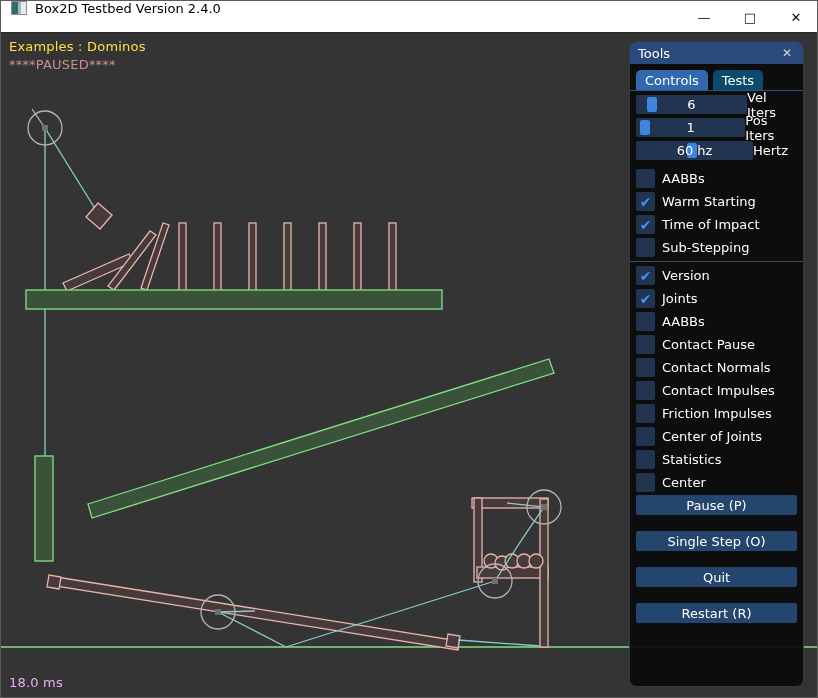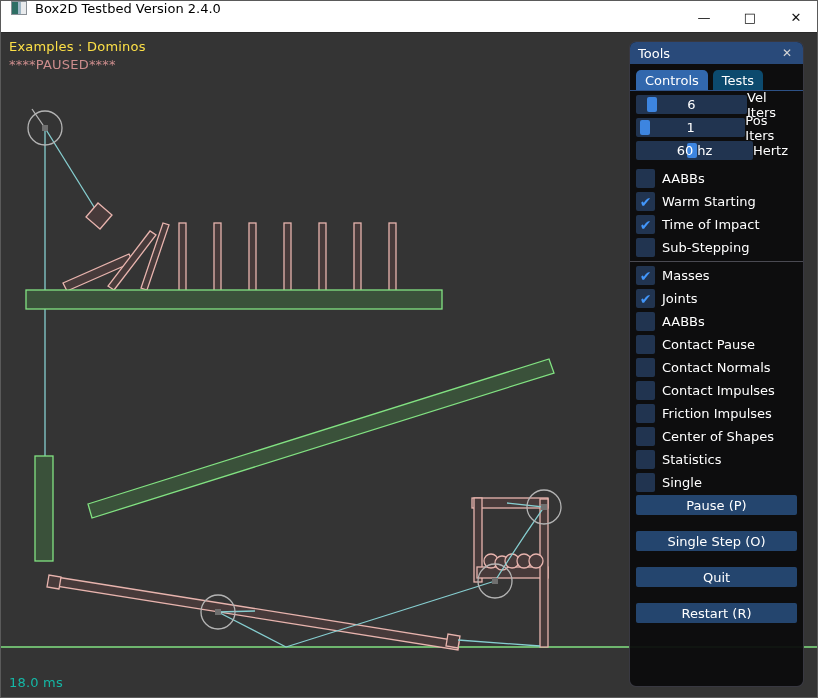--- a/index.html
+++ b/index.html
@@ -101,21 +101,21 @@
       <circle cx="217" cy="611" r="17" stroke="#b4b4b4" stroke-width="1.3" fill="none"></circle>
       <rect x="214" y="608" width="6" height="6" fill="#6f6f6f"></rect>
       <circle cx="543" cy="506" r="17" stroke="#b4b4b4" stroke-width="1.3" fill="none"></circle>
       <rect x="540" y="503" width="6" height="6" fill="#6f6f6f"></rect>
       <circle cx="494" cy="580" r="17" stroke="#b4b4b4" stroke-width="1.3" fill="none"></circle>
       <rect x="491" y="577" width="6" height="6" fill="#6f6f6f"></rect>
     </svg>
 
   <div class="overlay-text txt-example" style="color: #fde047;">Examples : Dominos</div>
   <div class="overlay-text txt-paused" style="color: rgb(204, 141, 141);">****PAUSED****</div>
-  <div class="overlay-text txt-ms" style="color: #14b8a6;">18.0 ms</div>
+  <div class="overlay-text txt-ms" style="color: #f0abfc;">18.0 ms</div>
 
   <div class="panel">
     <div class="panel-titlebar">
       <span class="panel-title">Tools</span>
       <span class="panel-close">✕</span>
     </div>
     <div class="panel-content">
 
       <div class="tabbar">
         <span class="tab active">Controls</span>
@@ -167,21 +167,21 @@
         <span class="cb-box"></span>
         <span class="cb-label">Sub-Stepping</span>
       </div>
 
       <div class="separator"></div>
 
       <div class="cb-row on">
         <span class="cb-box">
             <span class="cb-mark">✔</span>
           </span>
-        <span class="cb-label">Masses</span>
+        <span class="cb-label">Version</span>
       </div>
       <div class="cb-row on">
         <span class="cb-box">
             <span class="cb-mark">✔</span>
           </span>
         <span class="cb-label">Joints</span>
       </div>
       <div class="cb-row">
         <span class="cb-box"></span>
         <span class="cb-label">AABBs</span>
@@ -197,29 +197,29 @@
       <div class="cb-row">
         <span class="cb-box"></span>
         <span class="cb-label">Contact Impulses</span>
       </div>
       <div class="cb-row">
         <span class="cb-box"></span>
         <span class="cb-label">Friction Impulses</span>
       </div>
       <div class="cb-row">
         <span class="cb-box"></span>
-        <span class="cb-label">Center of Shapes</span>
+        <span class="cb-label">Center of Joints</span>
       </div>
       <div class="cb-row">
         <span class="cb-box"></span>
         <span class="cb-label">Statistics</span>
       </div>
       <div class="cb-row">
         <span class="cb-box"></span>
-        <span class="cb-label">Single</span>
+        <span class="cb-label">Center</span>
       </div>
 
       <div class="btn-stack">
         <div class="btn">Pause (P)</div>
         <div class="btn">Single Step (O)</div>
         <div class="btn">Quit</div>
         <div class="btn">Restart (R)</div>
       </div>
 
     </div>

